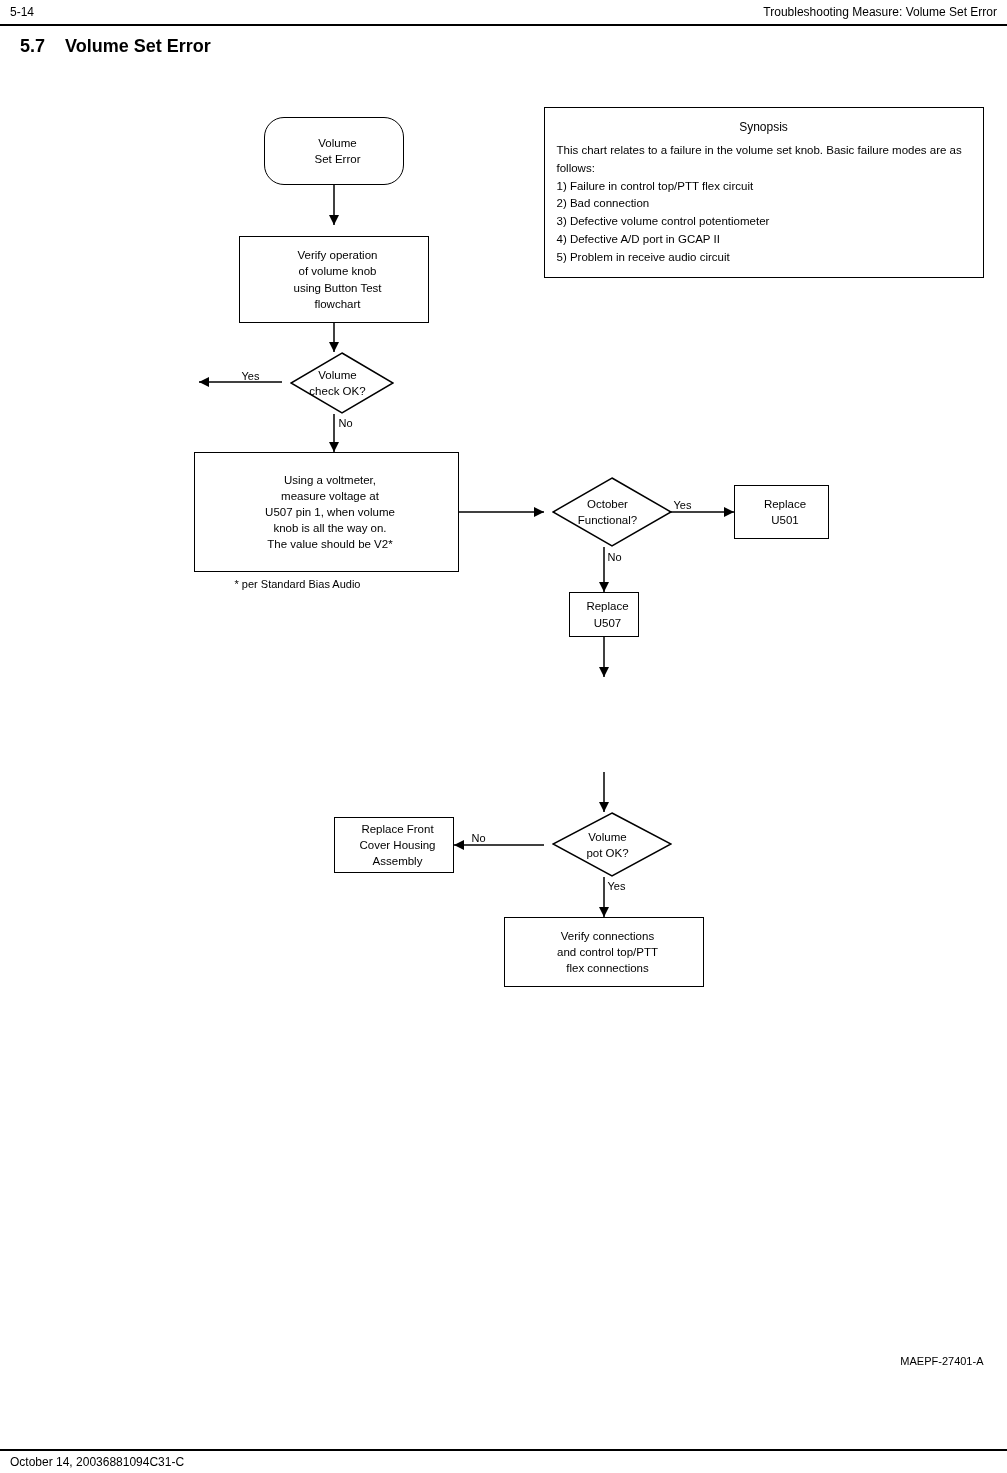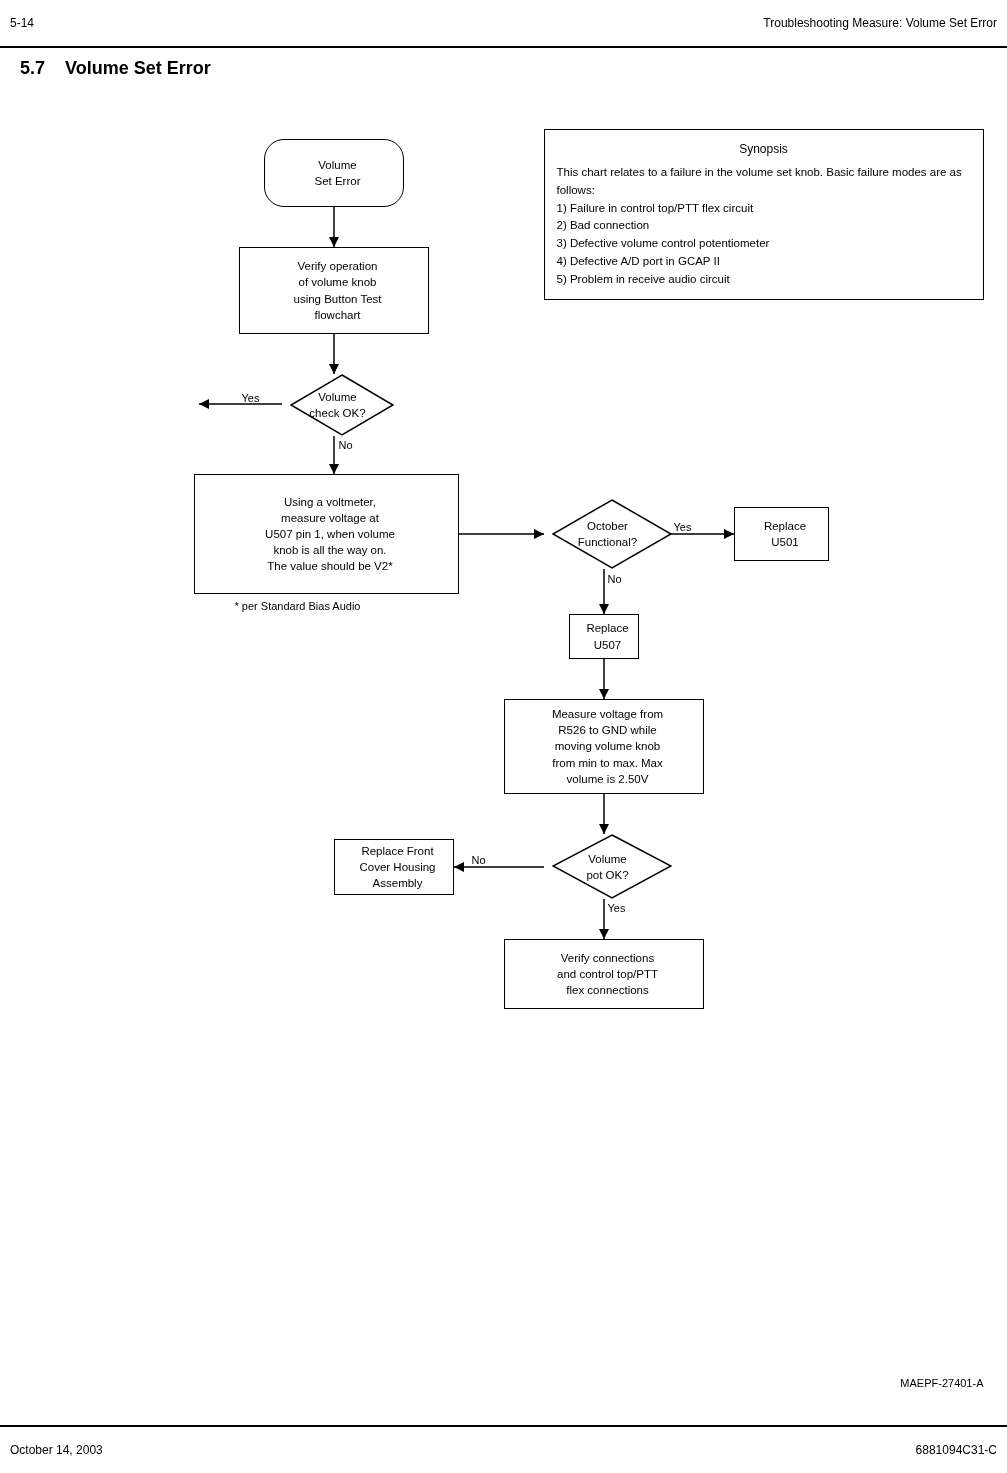--- a/index.html
+++ b/index.html
@@ -11,29 +11,29 @@
       width: 1007px;
       min-height: 1473px;
     }
 
     
     .page-header {
       display: flex;
       justify-content: space-between;
       align-items: center;
       border-bottom: 2px solid #000;
-      padding: 16px 10px;
+      padding: 5px 10px;
       font-size: 12px;
     }
     .page-footer {
       display: flex;
-      justify-content: space-between;
+      justify-content: flex-start;
       align-items: center;
       border-top: 2px solid #000;
-      padding: 16px 10px;
+      padding: 4px 10px;
       font-size: 12px;
       position: absolute;
       bottom: 0;
       left: 0;
       right: 0;
     }
 
     .page-content {
       padding: 10px 20px 50px 20px;
       position: relative;
@@ -202,21 +202,21 @@
     <div class="arrow-label" style="top:422px; left:650px;">Yes</div>
     <div class="arrow-label" style="top:474px; left:584px;">No</div>
     <div class="arrow-label" style="top:755px; left:448px;">No</div>
     <div class="arrow-label" style="top:803px; left:584px;">Yes</div>
 
     <div class="fc-node rounded-rect" style="left:240px; top:40px; width:140px; height:68px;">
       <span style="white-space:pre-line;">Volume
 Set Error</span>
     </div>
 
-    <div class="fc-node rect" style="left:215px; top:148px; width:190px; height:87px;">
+    <div class="fc-node rect" style="left:215px; top:159px; width:190px; height:87px;">
       <span style="white-space:pre-line;">Verify operation
 of volume knob
 using Button Test
 flowchart</span>
     </div>
 
     <div class="fc-node diamond" style="left:258px; top:275px; width:104px; height:62px;">
       <div class="diamond-inner">
         <svg width="104" height="62" viewBox="0 0 104 62">
           <polygon points="52,1 103,31 52,61 1,31" fill="white" stroke="black" stroke-width="1.5"></polygon>
@@ -256,27 +256,20 @@
     <div class="fc-node rect" style="left:710px; top:408px; width:95px; height:54px;">
       <span style="white-space:pre-line;">Replace
 U501</span>
     </div>
 
     <div class="fc-node rect" style="left:545px; top:515px; width:70px; height:45px;">
       <span style="white-space:pre-line;">Replace
 U507</span>
     </div>
 
-    <div class="fc-node rect" style="left:480px; top:600px; width:200px; height:95px;">
-      <span style="white-space:pre-line;">Measure voltage from
-R526 to GND while
-moving volume knob
-from min to max. Max
-volume is 2.50V</span>
-    </div>
 
     <div class="fc-node diamond" style="left:520px; top:735px; width:120px; height:65px;">
       <div class="diamond-inner">
         <svg width="120" height="65" viewBox="0 0 120 65">
           <polygon points="60,1 119,32 60,64 1,32" fill="white" stroke="black" stroke-width="1.5"></polygon>
         </svg>
         <div class="diamond-text">
           <span style="white-space:pre-line;">Volume
 pot OK?</span>
         </div>

